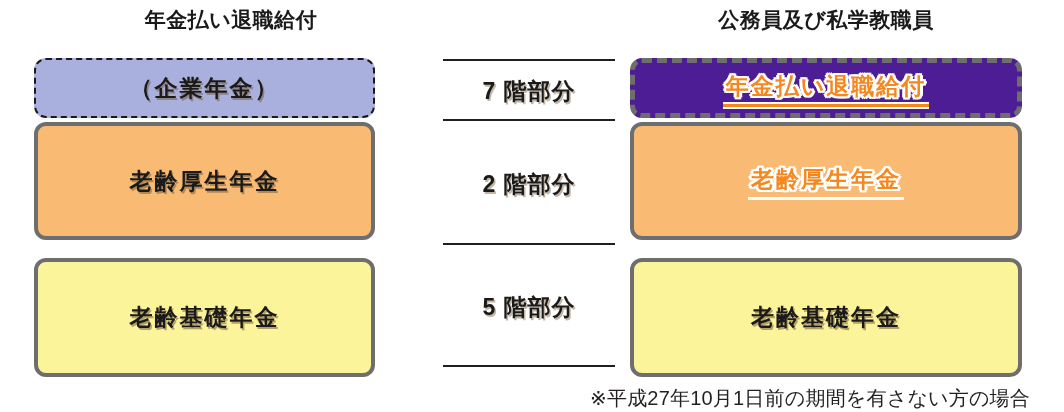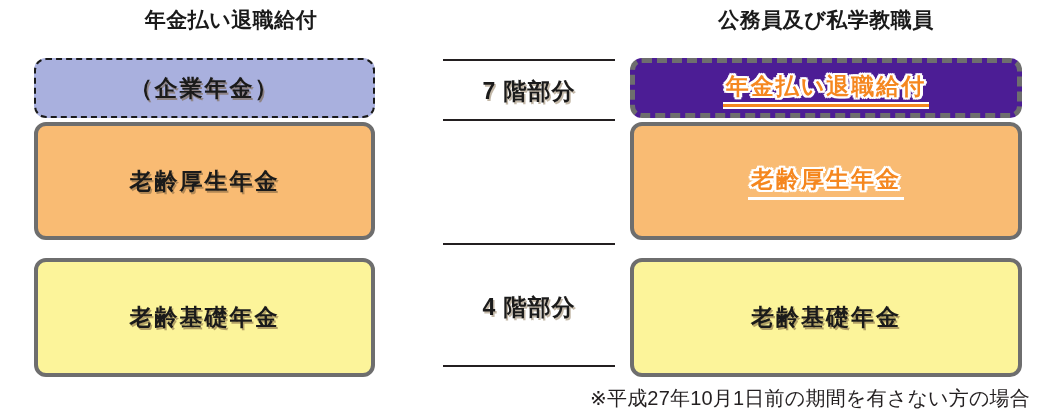--- a/index.html
+++ b/index.html
@@ -175,22 +175,23 @@
     <span class="tier-label text-dark">老齢基礎年金</span>
   </div>
 
   <div class="mid-rule" id="rule-top"></div>
   <div class="mid-rule" id="rule-2"></div>
   <div class="mid-rule" id="rule-3"></div>
   <div class="mid-rule" id="rule-bottom"></div>
 
   <div class="mid-text" id="mid-3">7 階部分</div>
 
-
-  <div class="mid-text" id="mid-1">4 階部分</div>
+  <div class="mid-text" id="mid-2">2 階部分</div>
+
+  <div class="mid-text" id="mid-1">5 階部分</div>
 
   <div class="tier-box col-right row-3 skin-blue-dashed-gray">
     <span class="tier-label text-orange-outline underline-orange">年金払い退職給付</span>
   </div>
 
   <div class="tier-box col-right row-2 skin-orange">
     <span class="tier-label text-orange-outline underline-white">老齢厚生年金</span>
   </div>
 
   <div class="tier-box col-right row-1 skin-yellow">

